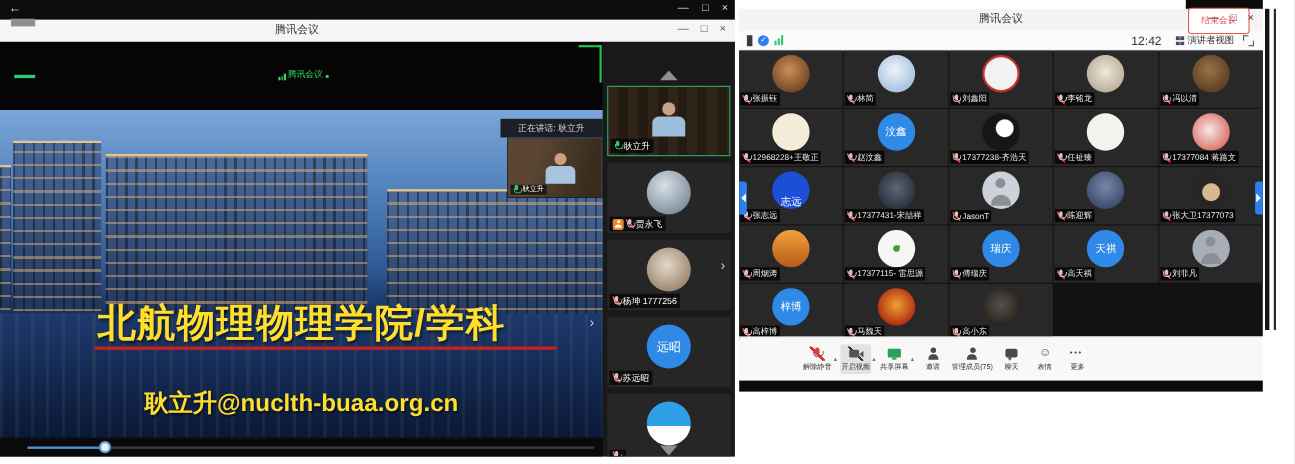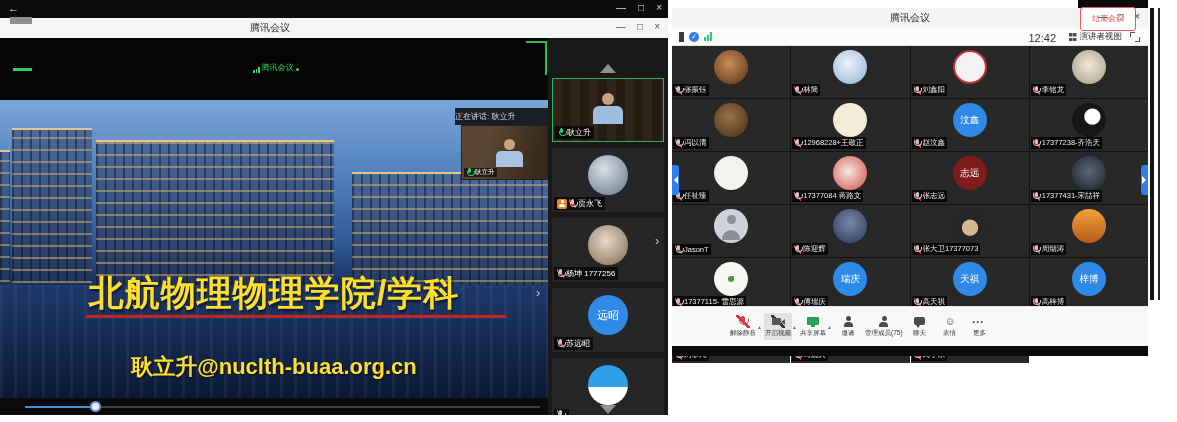--- a/index.html
+++ b/index.html
@@ -33,21 +33,21 @@
 .b0{left:0;top:50px;width:10px;height:132px}
 .b1{left:12px;top:28px;width:80px;height:155px}
 .b2{left:96px;top:40px;width:238px;height:148px}
 .b3{left:352px;top:72px;width:196px;height:122px}
 .pool{position:absolute;left:0;top:185px;width:548px;height:113px;background:
  repeating-linear-gradient(90deg,rgba(220,180,120,.07) 0 3px,transparent 3px 14px),
  linear-gradient(#1d3a6e,#0a1836)}
 .slide-title{position:absolute;left:0;top:170px;width:100%;text-align:center;font-size:35px;font-weight:bold;color:#ffdf2b;text-shadow:1px 2px 3px rgba(0,0,0,.65);letter-spacing:1px}
 .slide-underline{position:absolute;left:86px;top:215px;width:420px;height:3px;background:#c62222}
 .slide-sub{position:absolute;left:0;top:252px;width:100%;text-align:center;font-size:22px;font-weight:bold;color:#ffdf2b;text-shadow:1px 1px 2px rgba(0,0,0,.6)}
-.sp-label{position:absolute;left:455px;top:70px;width:93px;height:17px;line-height:17px;padding-left:0;background:rgba(18,18,18,.9);color:#d8d8d8;font-size:8px;z-index:4;white-space:nowrap;overflow:hidden}
+.sp-label{position:absolute;left:455px;top:70px;width:93px;height:17px;line-height:17px;padding-left:16px;background:rgba(18,18,18,.9);color:#d8d8d8;font-size:8px;z-index:4;white-space:nowrap;overflow:hidden}
 .sp-video{position:absolute;left:461px;top:87px;width:87px;height:55px;background:linear-gradient(105deg,#5a4632 30%,#3a2b1c 85%);border:1px solid #222;z-index:4;overflow:hidden}
 .sp-video::before{content:'';position:absolute;left:42px;top:13px;width:11px;height:11px;border-radius:50%;background:#c9a284}
 .sp-video::after{content:'';position:absolute;left:34px;top:25px;width:27px;height:16px;border-radius:5px 5px 0 0;background:#a8c4e0}
 .sp-name{position:absolute;left:2px;bottom:2px;display:flex;align-items:center;gap:2px;background:rgba(0,0,0,.6);color:#fff;font-size:6.5px;padding:0 2px;height:9px}
 .chev{color:#c9c9c9;font-size:13px;line-height:13px}
 .chev-main{position:absolute;left:536px;top:248px;z-index:5}
 .slider-row{position:absolute;left:0;top:360px;width:548px;height:17px;background:#0a0a0a}
 .track{position:absolute;left:25px;top:8px;width:515px;height:2px;background:#3f3f3f}
 .track-active{position:absolute;left:25px;top:8px;width:71px;height:2px;background:#4a90d9}
 .handle{position:absolute;left:90px;top:3px;width:11px;height:11px;border-radius:50%;background:#e8f0fa;border:2px solid #6aa0dc}
@@ -93,21 +93,21 @@
 .rw-time{position:absolute;right:92px;top:4px;font-size:11px;color:#333}
 .view-btn{position:absolute;right:26px;top:3px;height:12px;display:flex;align-items:center;gap:3px;font-size:8.5px;color:#333}
 .grid-ico{width:8px;height:8px;background:
  linear-gradient(#4a4a5a,#4a4a5a) 0 0/3.5px 3.5px no-repeat,
  linear-gradient(#4a4a5a,#4a4a5a) 4.5px 0/3.5px 3.5px no-repeat,
  linear-gradient(#4a4a5a,#4a4a5a) 0 4.5px/3.5px 3.5px no-repeat,
  linear-gradient(#4a4a5a,#4a4a5a) 4.5px 4.5px/3.5px 3.5px no-repeat}
 .fs-ico{position:absolute;right:8px;top:4px;width:10px;height:10px}
 .fs-ico::before{content:'';position:absolute;left:0;top:0;width:4px;height:4px;border-left:1.5px solid #555;border-top:1.5px solid #555}
 .fs-ico::after{content:'';position:absolute;right:0;bottom:0;width:4px;height:4px;border-right:1.5px solid #555;border-bottom:1.5px solid #555}
-.rw-grid{position:absolute;left:0;top:46px;width:476px;height:260px;background:#121212;display:grid;grid-template-columns:repeat(4,1fr);grid-auto-rows:52px;gap:1px}
+.rw-grid{position:absolute;left:0;top:46px;width:476px;height:260px;background:#121212;display:grid;grid-template-columns:repeat(5,1fr);grid-auto-rows:52px;gap:1px}
 .gtile{position:relative;background:#282828;overflow:hidden}
 .gavatar{position:absolute;left:50%;top:4px;width:34px;height:34px;margin-left:-17px;border-radius:50%;display:flex;align-items:center;justify-content:center;color:#fff;font-size:9.5px}
 .gavatar.ring{border:2px solid #c23030}
 .gavatar.person::before{content:'';position:absolute;left:50%;top:6px;width:9px;height:9px;margin-left:-4.5px;border-radius:50%;background:#8b9096}
 .gavatar.person::after{content:'';position:absolute;left:50%;bottom:3px;width:18px;height:10px;margin-left:-9px;border-radius:9px 9px 0 0;background:#8b9096}
 .gavatar.sprout::after{content:'';position:absolute;left:50%;top:50%;width:6px;height:6px;margin:-3px 0 0 -3px;border-radius:50% 0 50% 50%;background:#4a9e3a}
 .gname{position:absolute;left:1px;bottom:2px;display:flex;align-items:center;gap:2px;background:rgba(0,0,0,.8);padding:1px 2px;color:#ededed;font-size:7.5px;white-space:nowrap;max-width:92px;overflow:hidden}
 .pg{position:absolute;width:7px;height:30px;background:#2f80ed;z-index:5}
 .pg-left{left:0;top:165px;border-radius:0 3px 3px 0}
 .pg-right{right:0;top:165px;border-radius:3px 0 0 3px}
@@ -398,21 +398,21 @@
           <div class="gavatar" style="background: radial-gradient(circle at 45% 45%, rgb(246, 232, 230), rgb(217, 105, 95) 80%);">
             <span></span>
           </div>
           <div class="gname">
             <span class="nmic muted"></span>
             <span>17377084 蒋路文</span>
           </div>
         </div>
 
         <div class="gtile">
-          <div class="gavatar" style="background: #7f1d1d;">
+          <div class="gavatar" style="background: #1d4ed8; align-items: flex-end;">
             <span>志远</span>
           </div>
           <div class="gname">
             <span class="nmic muted"></span>
             <span>张志远</span>
           </div>
         </div>
 
         <div class="gtile">
           <div class="gavatar" style="background: radial-gradient(circle at 50% 45%, rgb(92, 102, 117), rgb(44, 50, 62) 75%);">
@@ -488,36 +488,36 @@
           <div class="gavatar" style="background: rgb(46, 138, 230);">
             <span>天祺</span>
           </div>
           <div class="gname">
             <span class="nmic muted"></span>
             <span>高天祺</span>
           </div>
         </div>
 
         <div class="gtile">
+          <div class="gavatar person" style="background: rgb(168, 174, 181);">
+            <span></span>
+          </div>
+          <div class="gname">
+            <span class="nmic muted"></span>
+            <span>刘非凡</span>
+          </div>
+        </div>
+
+        <div class="gtile">
           <div class="gavatar" style="background: rgb(46, 138, 230);">
             <span>梓博</span>
           </div>
           <div class="gname">
             <span class="nmic muted"></span>
             <span>高梓博</span>
-          </div>
-        </div>
-
-        <div class="gtile">
-          <div class="gavatar person" style="background: rgb(168, 174, 181);">
-            <span></span>
-          </div>
-          <div class="gname">
-            <span class="nmic muted"></span>
-            <span>刘非凡</span>
           </div>
         </div>
 
         <div class="gtile">
           <div class="gavatar" style="background: radial-gradient(circle at 50% 45%, rgb(240, 160, 48), rgb(176, 42, 16) 75%);">
             <span></span>
           </div>
           <div class="gname">
             <span class="nmic muted"></span>
             <span>马魏天</span>

